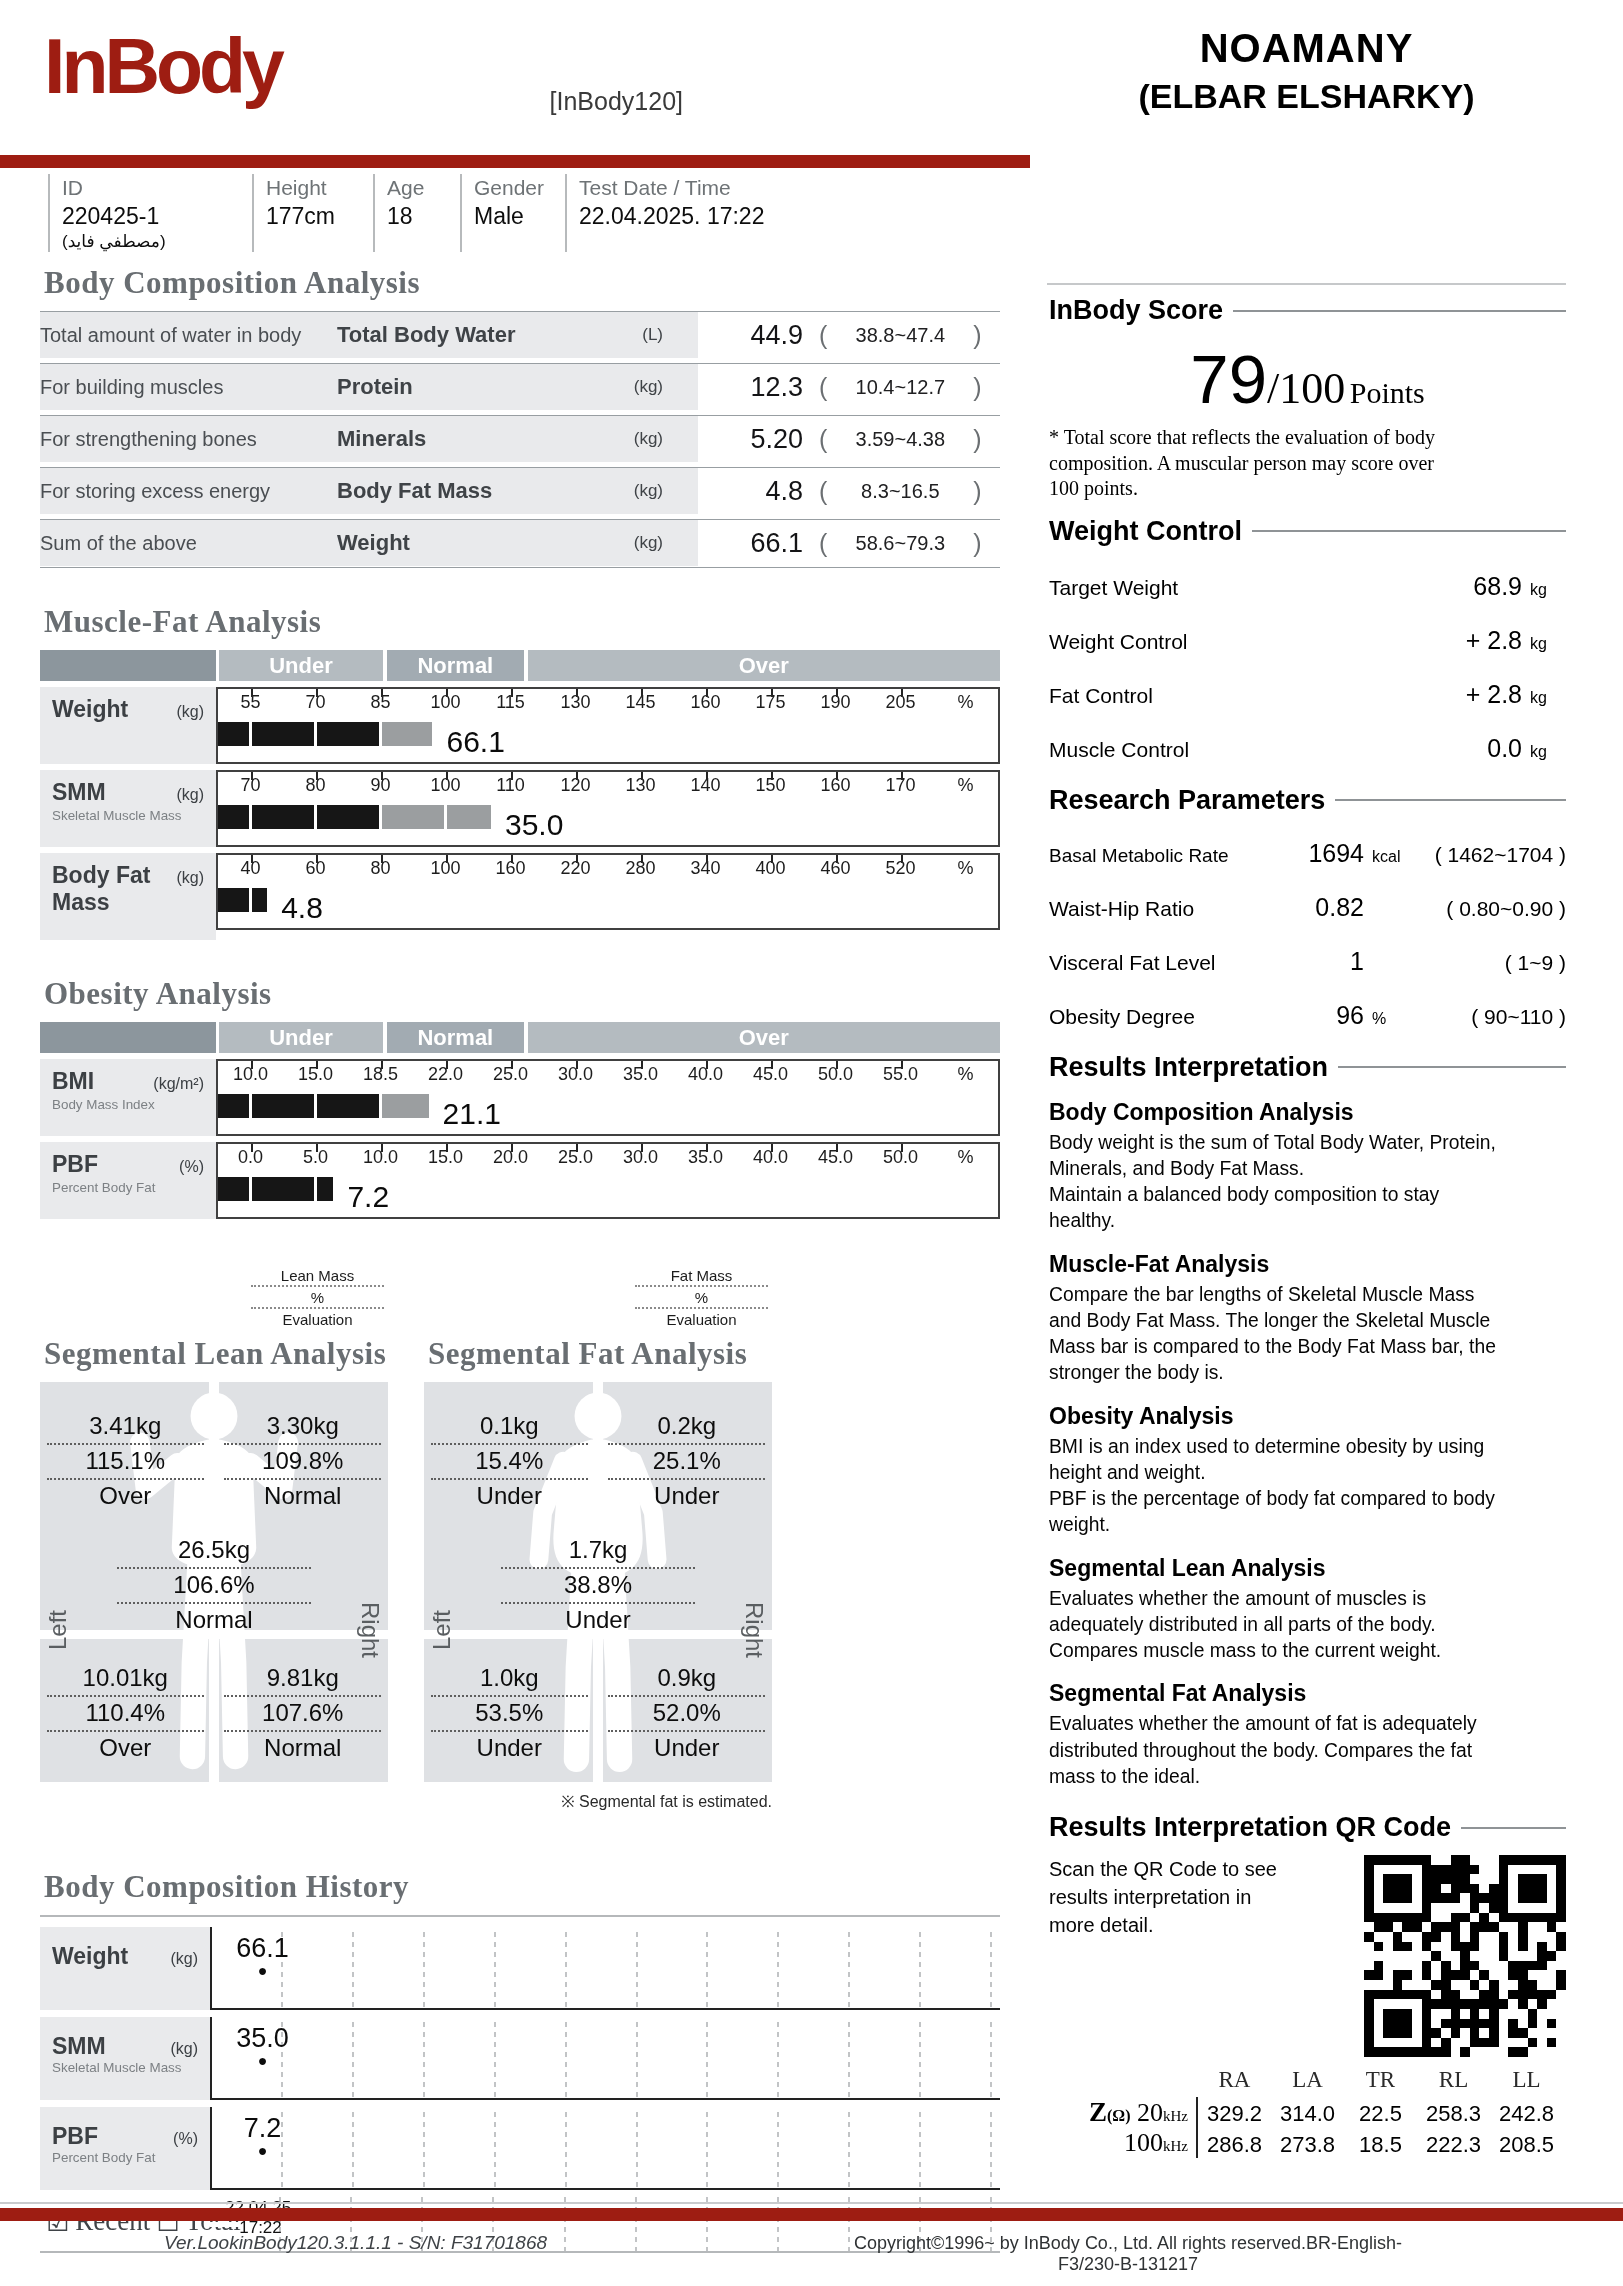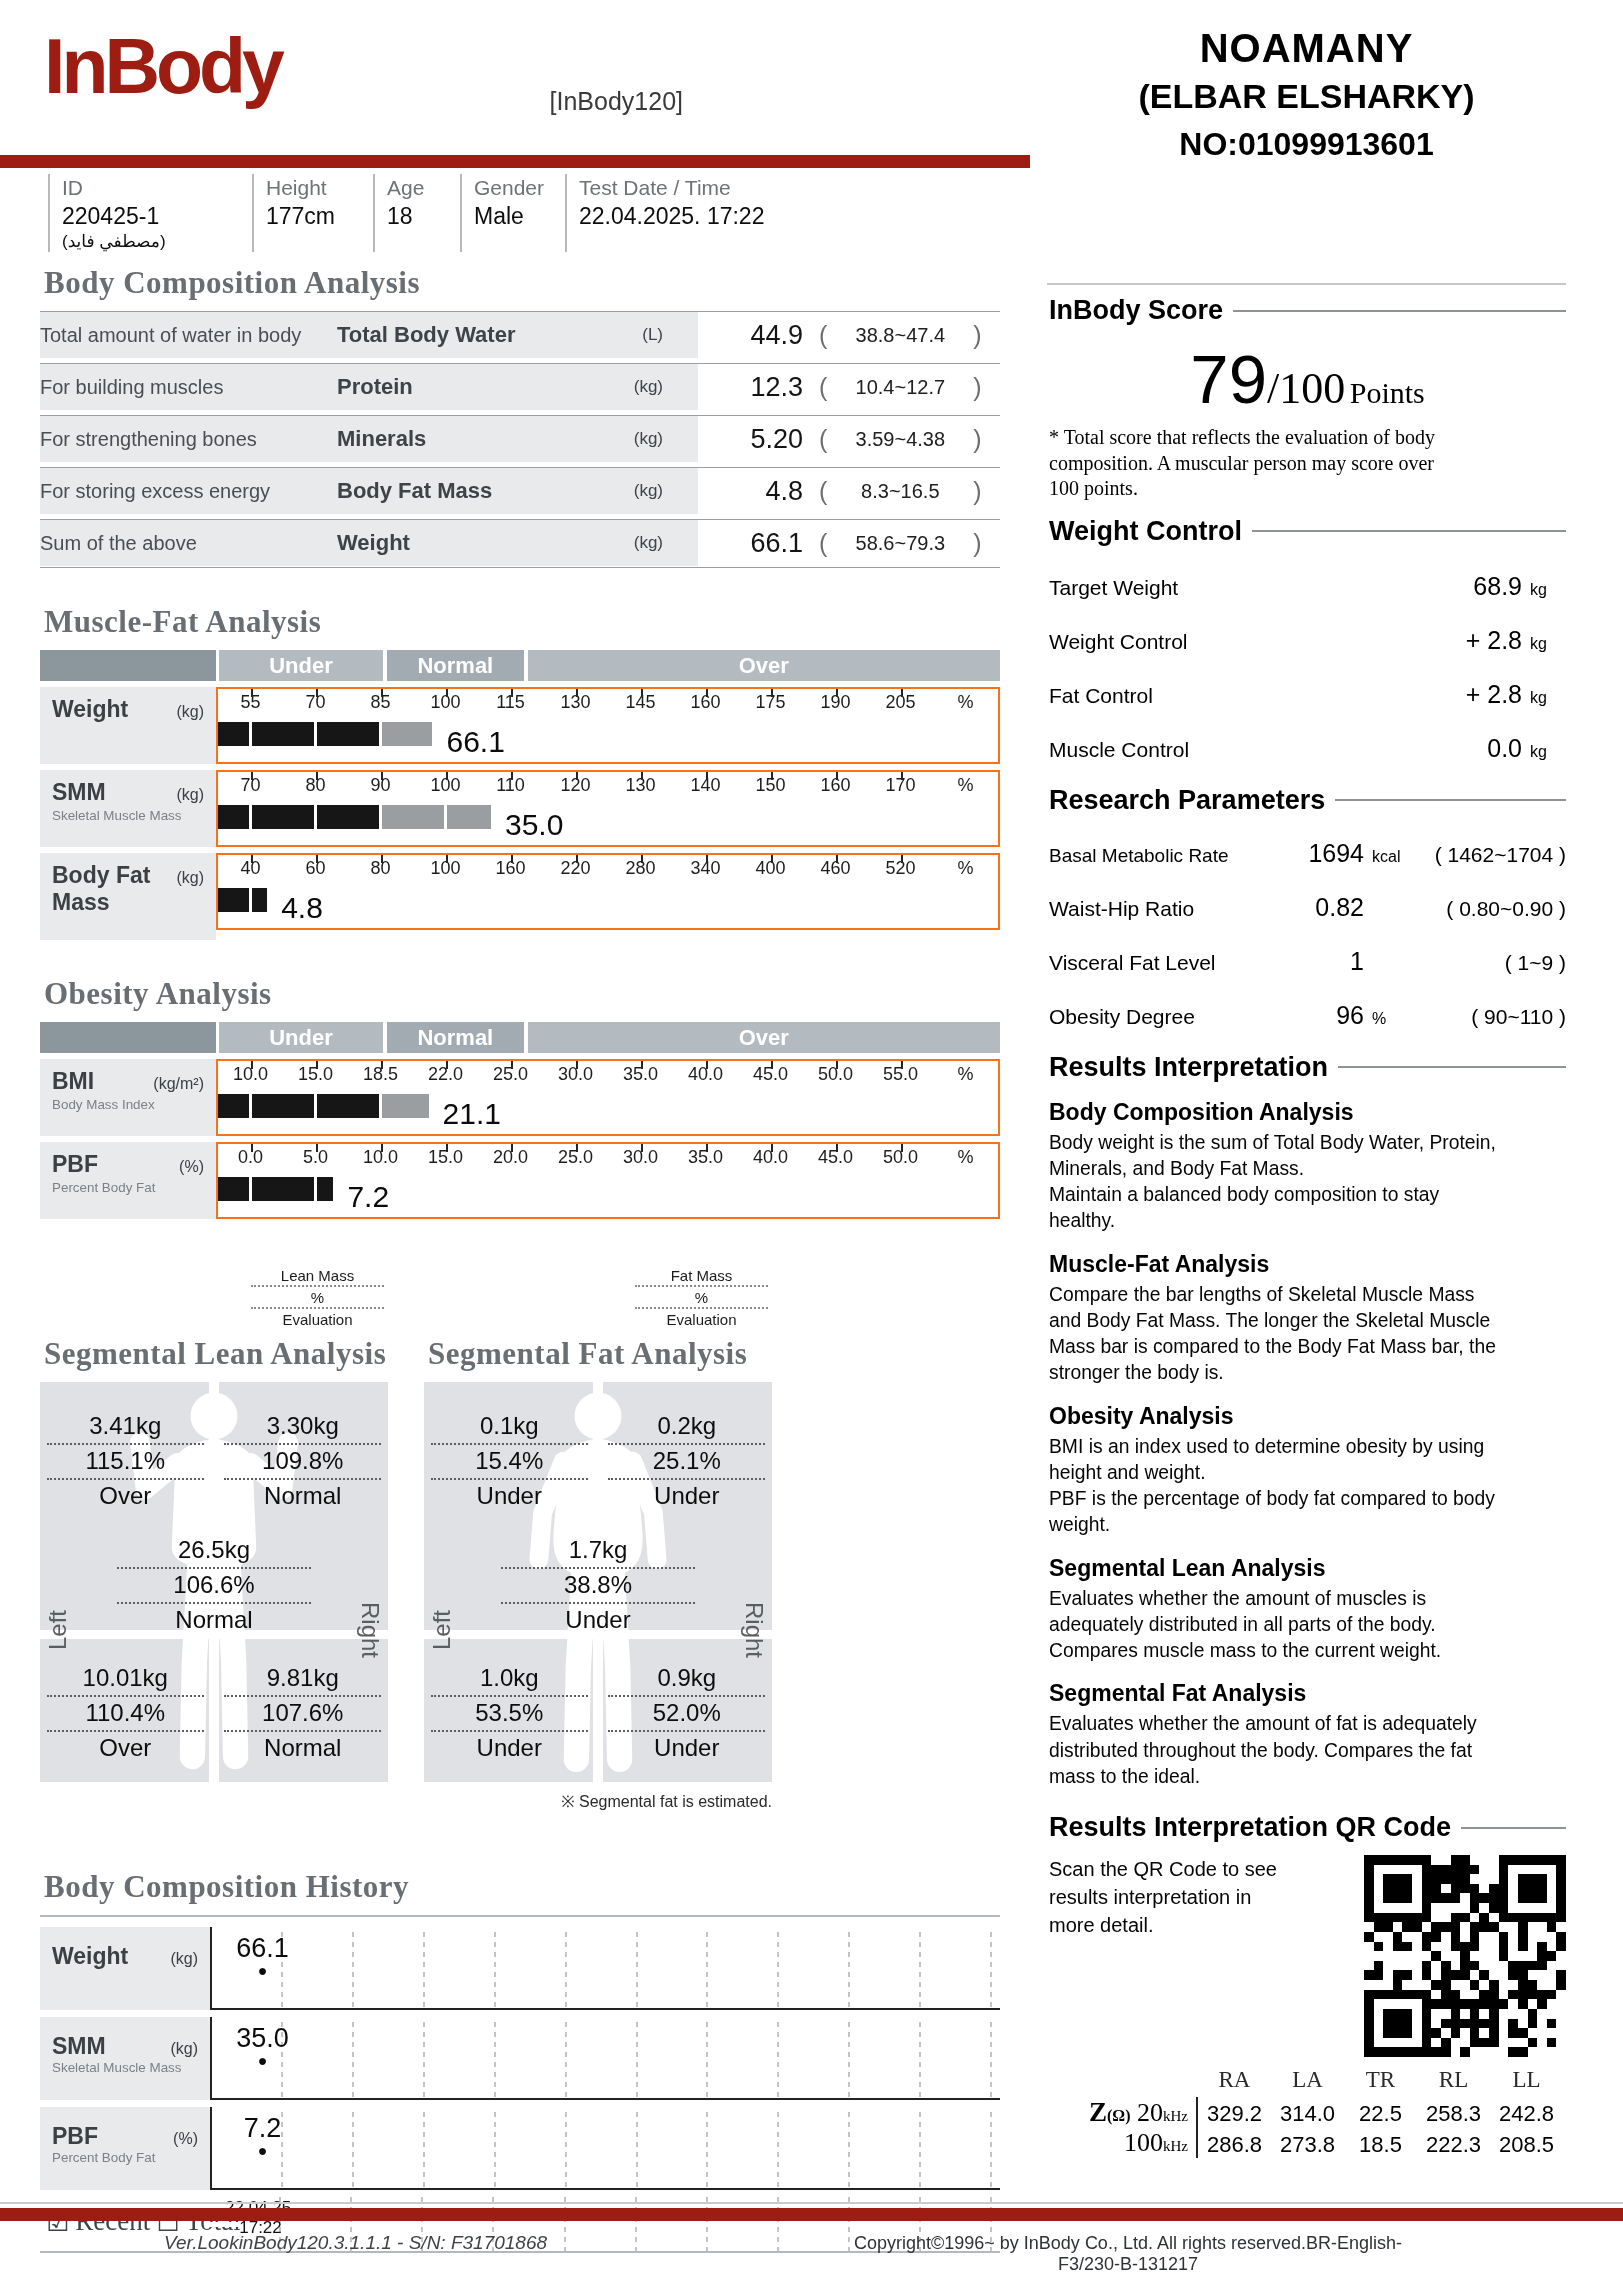--- a/index.html
+++ b/index.html
@@ -48,21 +48,21 @@
   .bseg.u{width:21%;background:#b4bbc0;}
   .bseg.n{width:17.5%;background:#a2abb2;}
   .bseg.o{flex:1;background:#b4bbc0;}
 
   .crow{display:flex;margin-top:6px;}
   .clabel{width:176px;background:#e9eaec;box-sizing:border-box;padding:9px 12px 6px 12px;}
   .clabel .l1{display:flex;justify-content:space-between;align-items:baseline;}
   .clabel .nm{font-size:23px;font-weight:bold;color:#3c4044;}
   .clabel .un{font-size:16px;color:#3c4044;}
   .clabel .sub{font-size:13.4px;color:#7c8084;margin-top:2px;min-height:16px;}
-  .cbox{flex:1;position:relative;height:73px;border:2px solid #f97316;background:#fff;}
+  .cbox{flex:1;position:relative;height:73px;border:2px solid #404040;background:#fff;}
   .ticks{position:absolute;left:0;right:0;top:3px;display:flex;font-size:18px;color:#1d1d1d;}
   .tick{flex:1;text-align:center;position:relative;}
   .tick:not(:last-child)::before{content:"";position:absolute;left:50%;top:-3px;width:2px;height:8px;background:#242424;}
   .bar-black{position:absolute;left:0;top:33px;height:24px;background:#161616;}
   .bar-gray{position:absolute;top:33px;height:24px;background:#9b9ea0;}
   .notch{position:absolute;left:0;right:0;top:33px;height:24px;background-image:repeating-linear-gradient(90deg,rgba(0,0,0,0) 0 31px,#fff 31px 34px,rgba(0,0,0,0) 34px 65px);}
   .bar-value{position:absolute;top:36px;font-size:30px;color:#0b0b0b;z-index:3;}
 
   
   .seg-wrap{display:flex;gap:36px;margin-top:48px;}
@@ -145,21 +145,20 @@
 </head>
 <body>
 
 <div class="page">
 
   <div class="logo">InBody</div>
   <div class="model-tag">[InBody120]</div>
   <div class="client">
     <div class="nm">NOAMANY</div>
     <div class="sb">(ELBAR ELSHARKY)</div>
-    <div class="no">NO:01099913601</div>
   </div>
   <div class="redbar-top"></div>
   <div class="rc-sep"></div>
 
   <div class="patient-row">
     <div class="p-cell pc-id">
       <div class="p-lab">ID</div>
       <div class="p-val">220425-1</div>
       <div class="p-sub">(مصطفي فايد)</div>
     </div>

